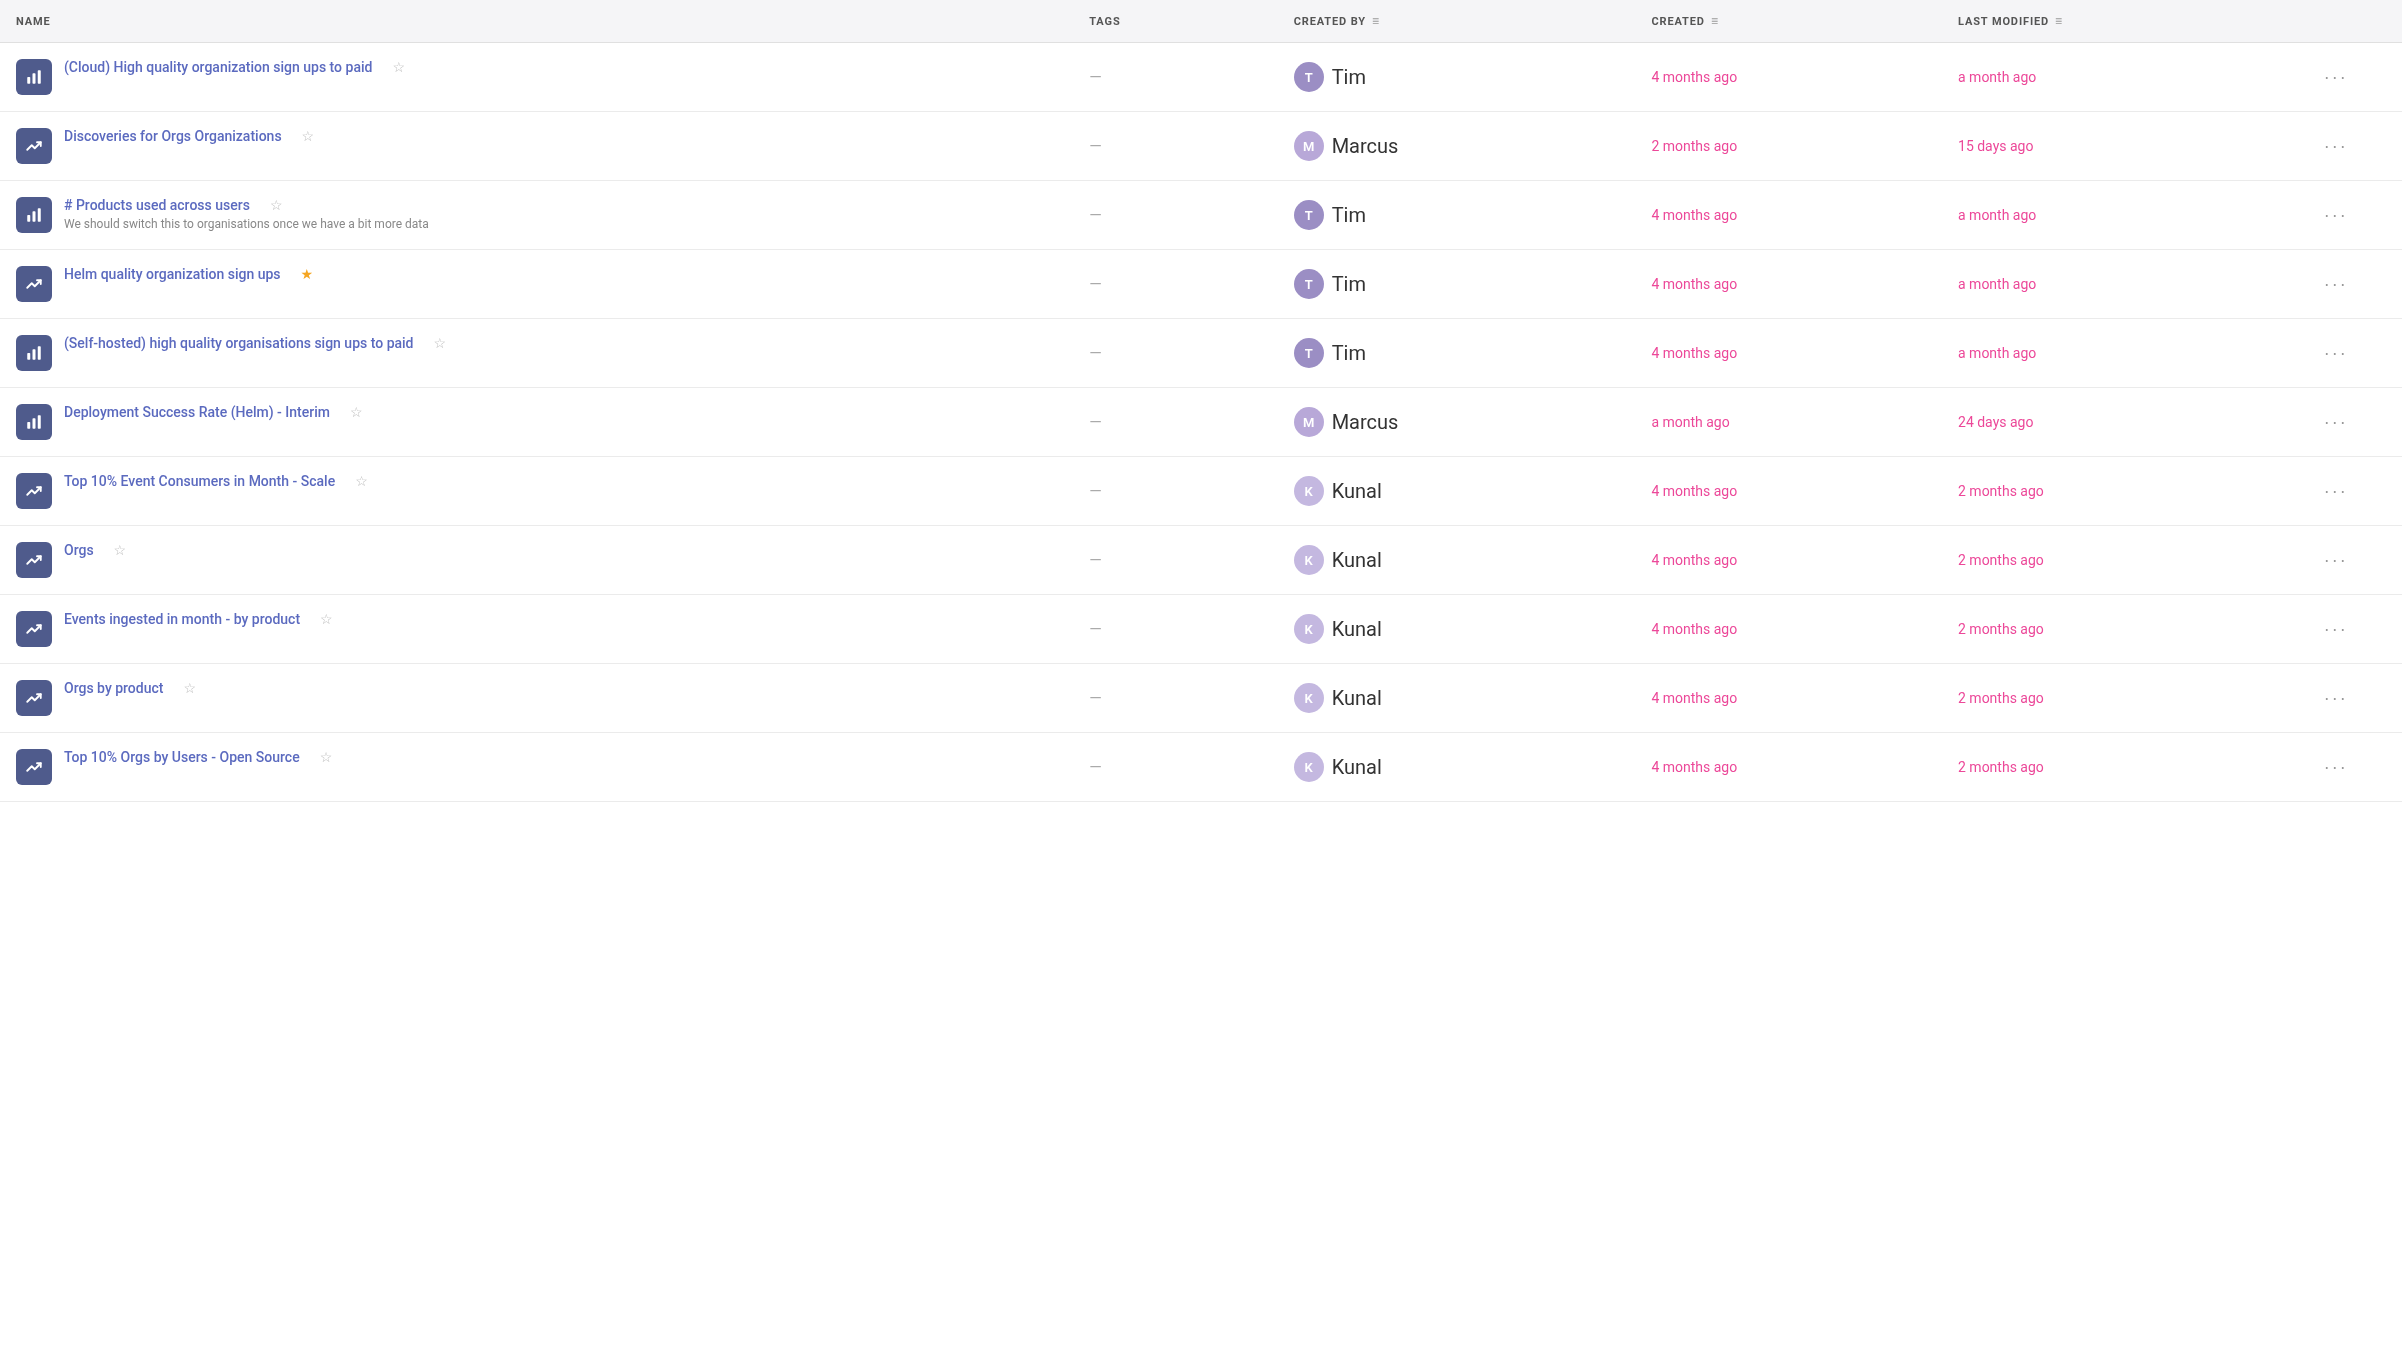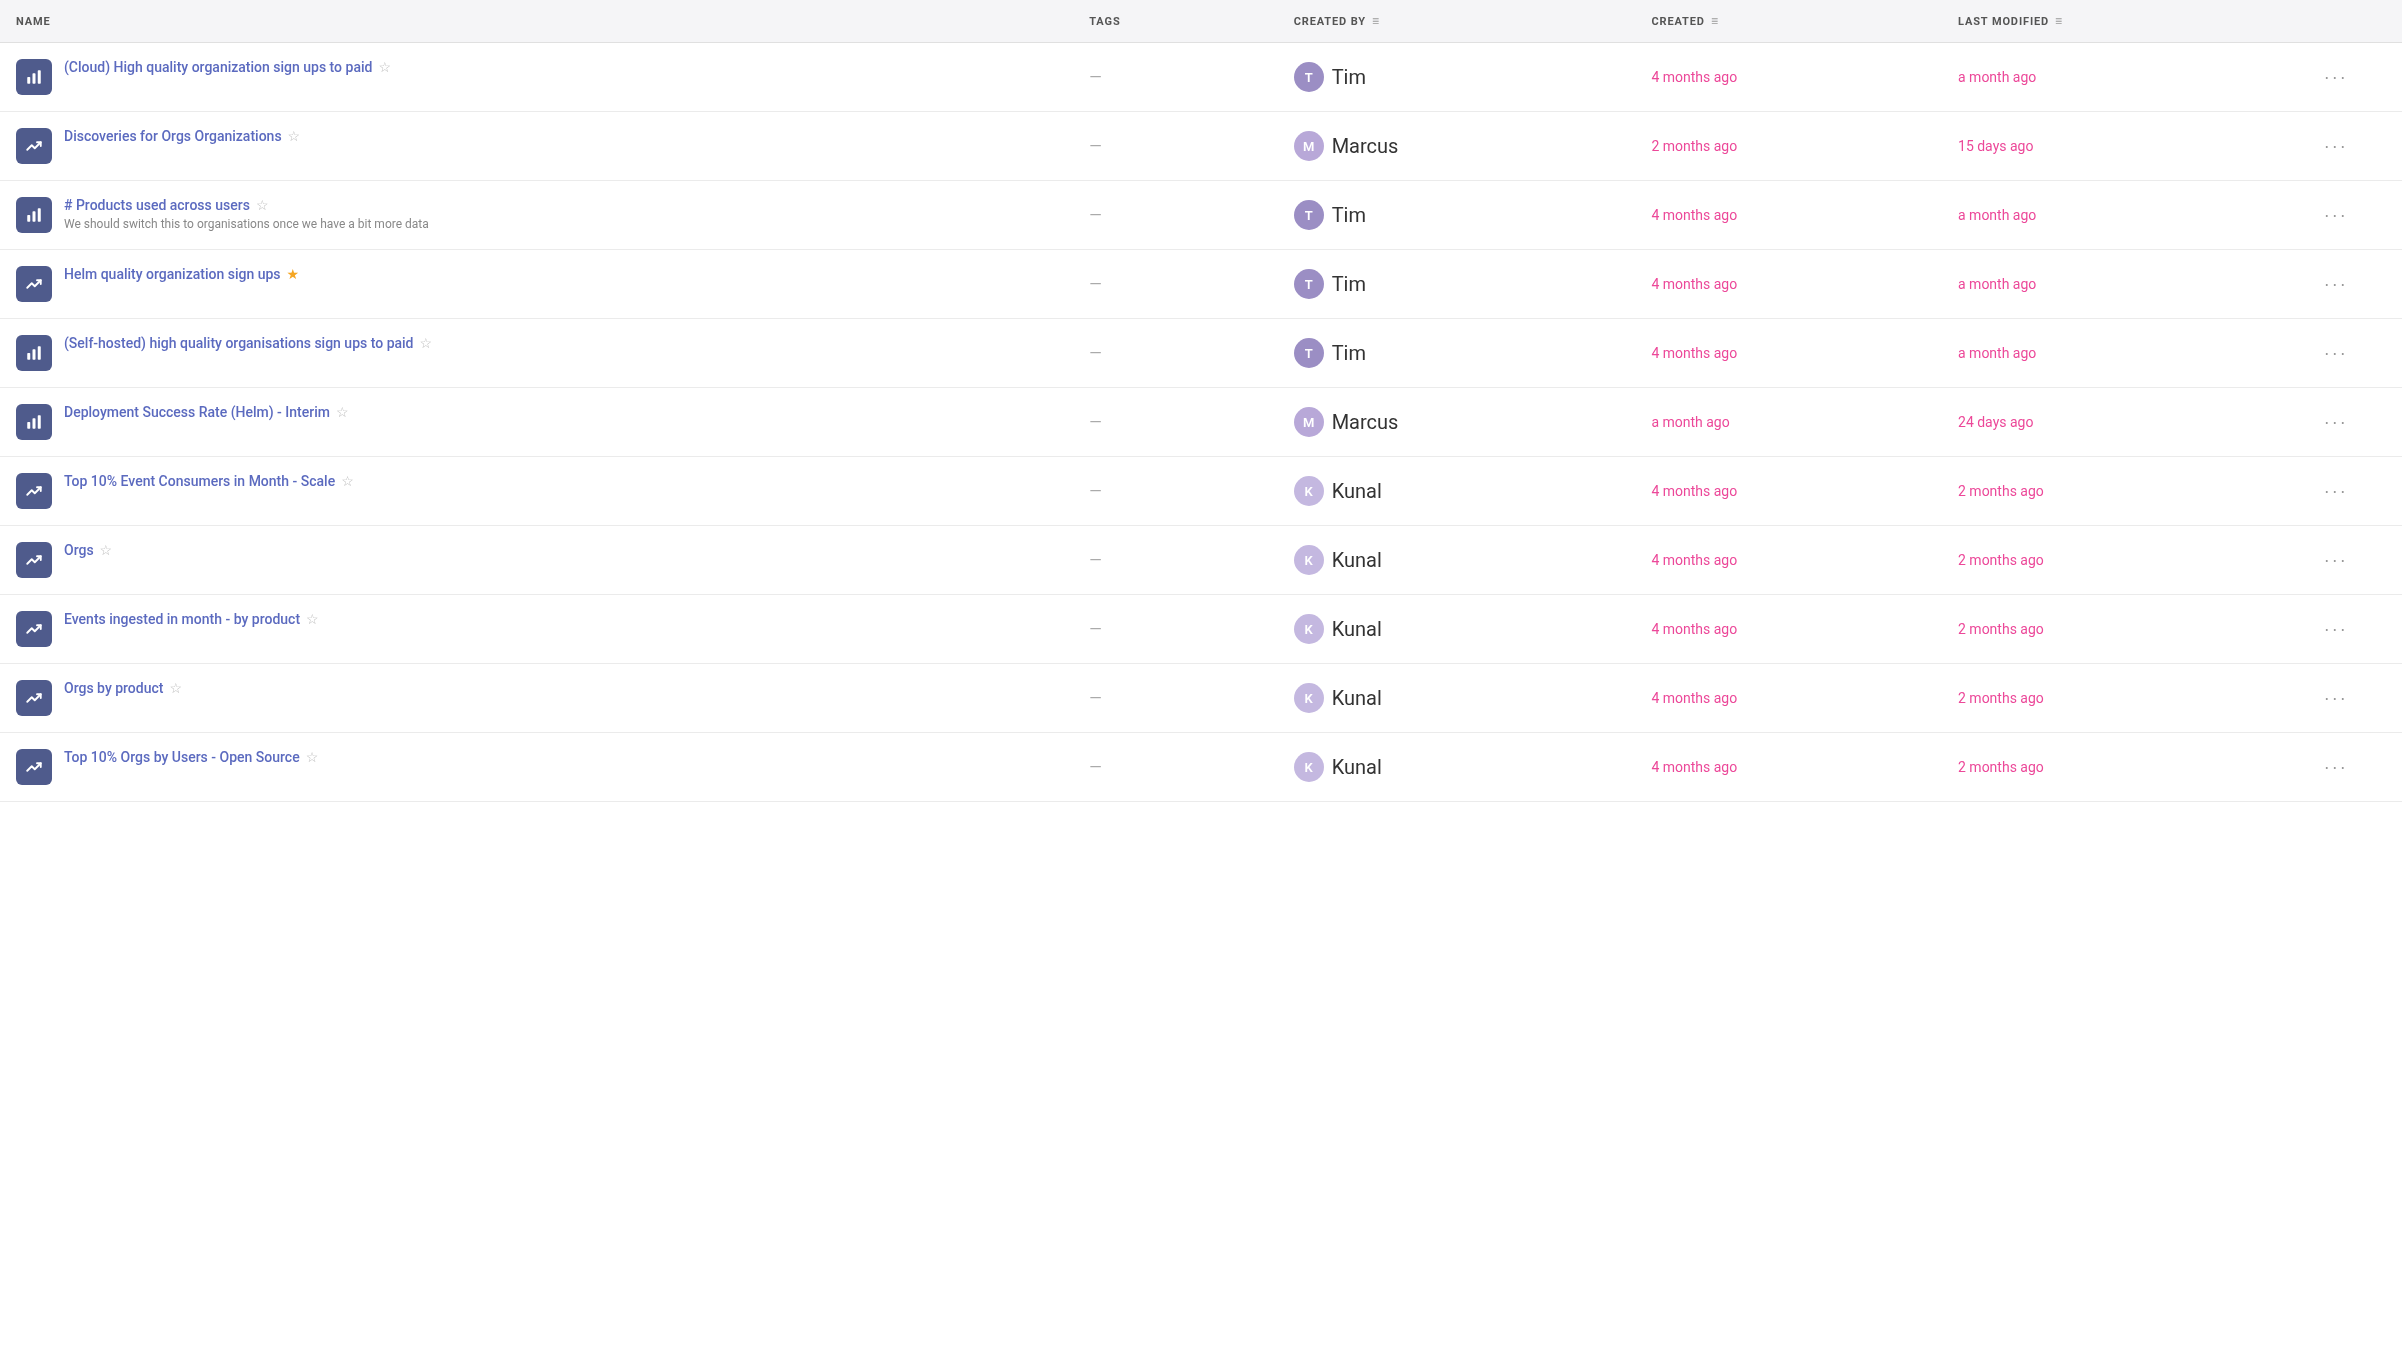--- a/index.html
+++ b/index.html
@@ -73,21 +73,21 @@
       display: flex;
       flex-direction: column;
       justify-content: center;
     }
     .item-title {
       color: #5b6abf;
       font-weight: 500;
       font-size: 14px;
       display: flex;
       align-items: flex-start;
-      gap: 6px;
+      gap: 20px;
       flex-wrap: wrap;
     }
     .item-title a {
       color: #5b6abf;
       text-decoration: none;
     }
     .item-desc {
       color: #888;
       font-size: 12px;
       margin-top: 4px;

